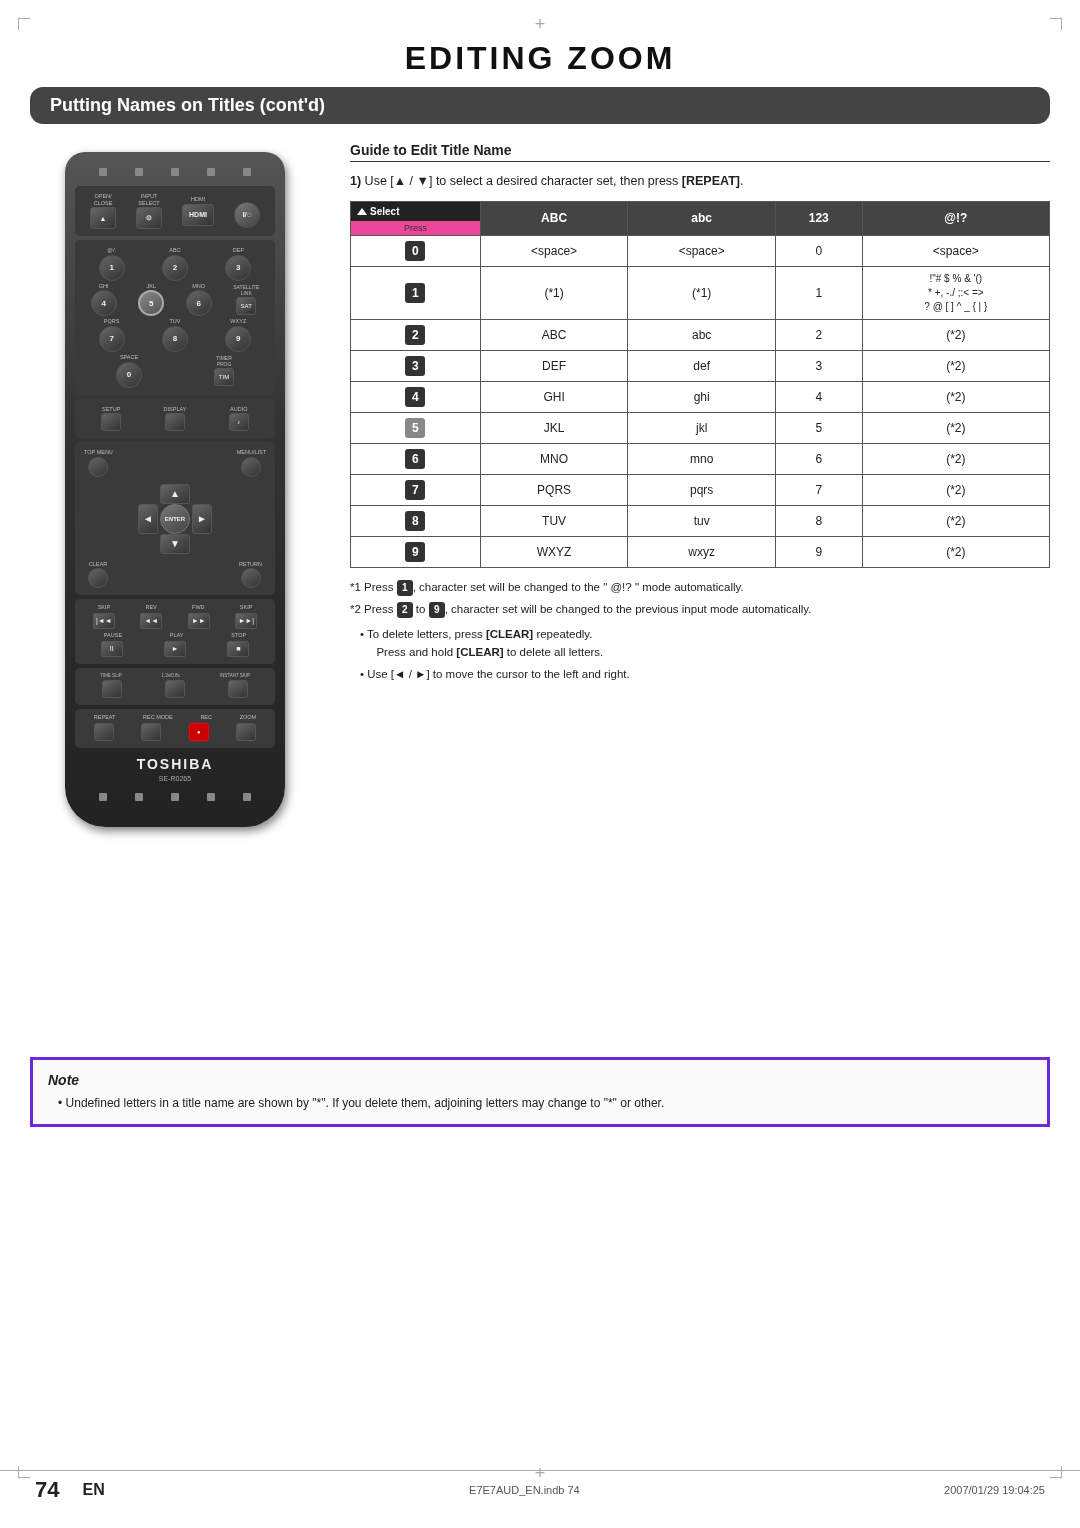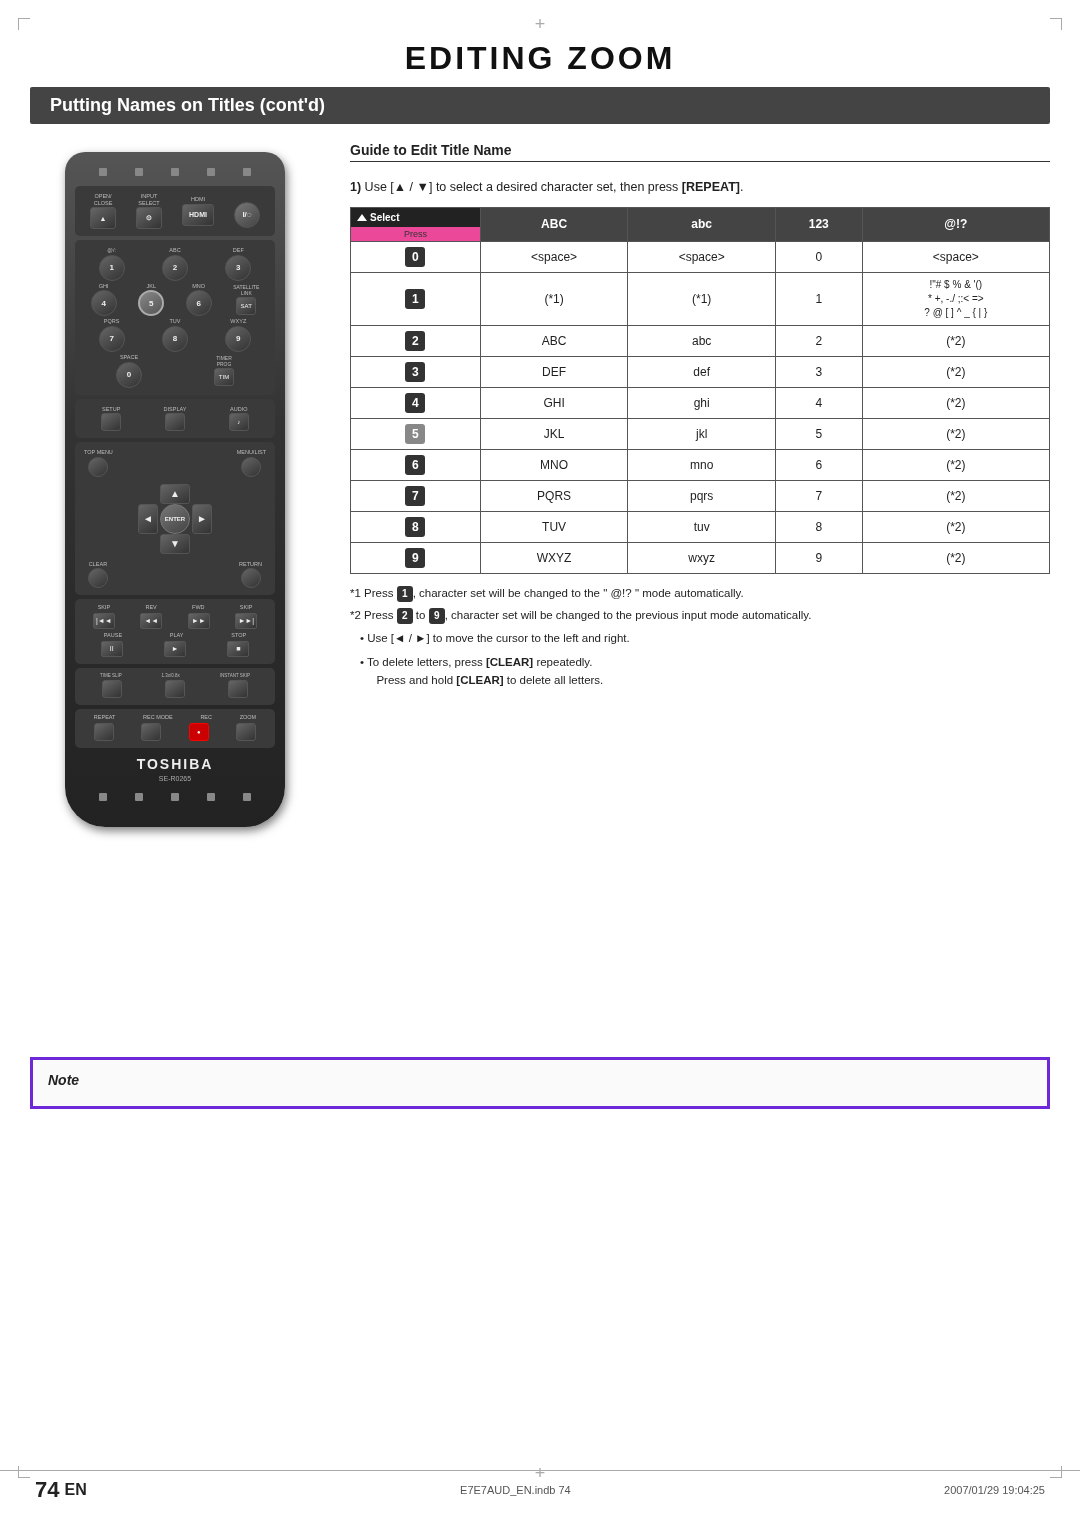--- a/index.html
+++ b/index.html
@@ -61,21 +61,21 @@
     }
 
     
     .section-header {
       background: #444;
       color: #fff;
       font-size: 18px;
       font-weight: bold;
       padding: 8px 20px;
       margin: 3px 30px;
-      border-radius: 2px;
+      border-radius: 13px;
     }
 
     
     .content-area {
       display: flex;
       margin: 0 30px;
       padding-top: 15px;
       gap: 30px;
     }
 
@@ -291,21 +291,21 @@
       text-align: center;
       font-size: 7px;
       color: #aaa;
       margin-bottom: 5px;
     }
 
     
     .guide-header {
       font-size: 14px;
       font-weight: bold;
-      margin-bottom: 16px;
+      margin-bottom: 10px;
       border-bottom: 1px solid #333;
       padding-bottom: 3px;
     }
 
     .instructions-text {
       font-size: 12.5px;
       margin-bottom: 8px;
       line-height: 1.5;
     }
     .instructions-text strong { font-weight: bold; }
@@ -374,21 +374,21 @@
       padding: 0 35px;
       font-size: 11px;
       color: #555;
       border-top: 1px solid #aaa;
       padding-top: 6px;
     }
 
     .page-number-area {
       display: flex;
       align-items: center;
-      gap: 5px;
+      gap: 23px;
     }
     .page-num-big {
       font-size: 22px;
       font-weight: bold;
       color: #222;
     }
     .page-num-en {
       font-size: 16px;
       font-weight: bold;
       color: #222;
@@ -789,35 +789,38 @@
       </tbody>
     </table>
 
     <div class="footnotes">
       <p>
         *1 Press <span class="num-btn" style="display:inline-flex;width:16px;height:16px;font-size:10px;">1</span>, character set will be changed to the " @!? " mode automatically.
       </p>
       <p style="margin-top:4px;">
         *2 Press <span class="num-btn" style="display:inline-flex;width:16px;height:16px;font-size:10px;">2</span> to <span class="num-btn" style="display:inline-flex;width:16px;height:16px;font-size:10px;">9</span>, character set will be changed to the previous input mode automatically.
       </p>
+      <p class="bullet" style="margin-top:6px;">
+        • To delete letters, press <strong>[CLEAR]</strong> repeatedly.<br>&nbsp;&nbsp;Press and hold <strong>[CLEAR]</strong> to delete all letters.
+      </p>
       <p class="bullet" style="margin-top:4px;">
         • Use [◄ / ►] to move the cursor to the left and right.
       </p>
-      <p class="bullet" style="margin-top:6px;">
-        • To delete letters, press <strong>[CLEAR]</strong> repeatedly.<br>&nbsp;&nbsp;Press and hold <strong>[CLEAR]</strong> to delete all letters.
-      </p>
     </div>
 
   </div>
 </div>
 
 <div class="spacer-area"></div>
 
 <div class="note-box">
   <div class="note-title">Note</div>
+  <p class="note-text">
+    • Undefined letters in a title name are shown by "*". If you delete them, adjoining letters may change to "*" or other.
+  </p>
 </div>
 
 <div class="footer">
   <div class="page-number-area">
     <span class="page-num-big">74</span>
     <span class="page-num-en">EN</span>
   </div>
   <span>E7E7AUD_EN.indb  74</span>
   <span>2007/01/29  19:04:25</span>
 </div>

